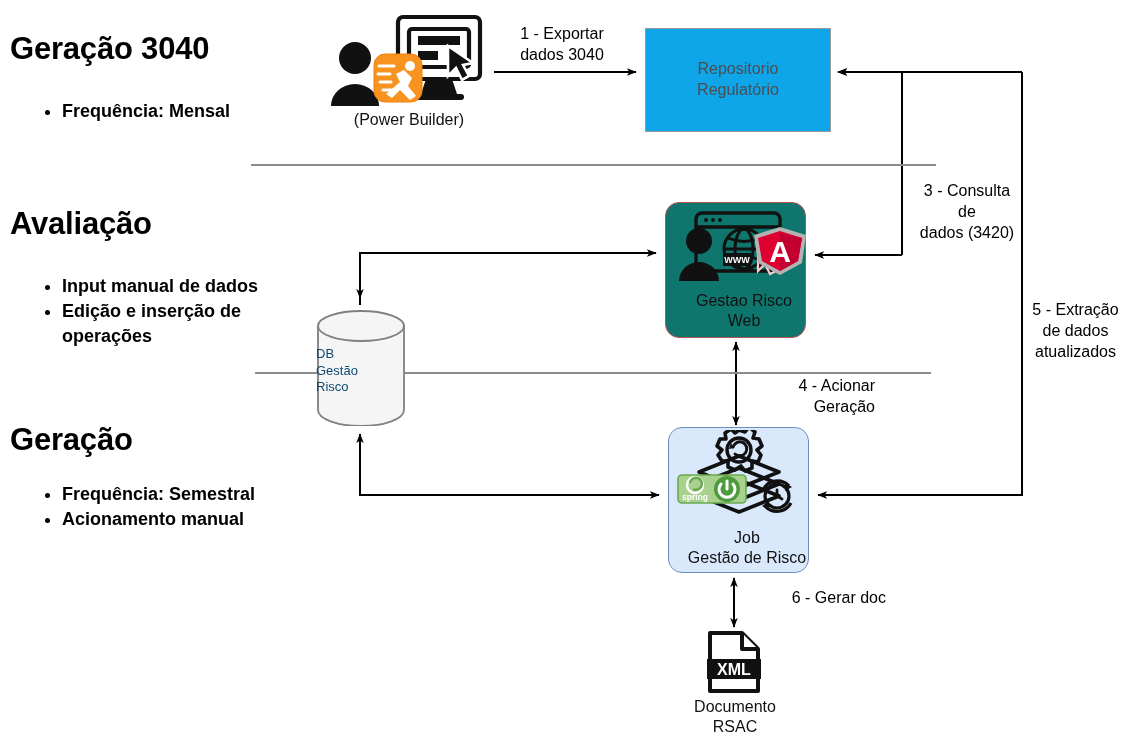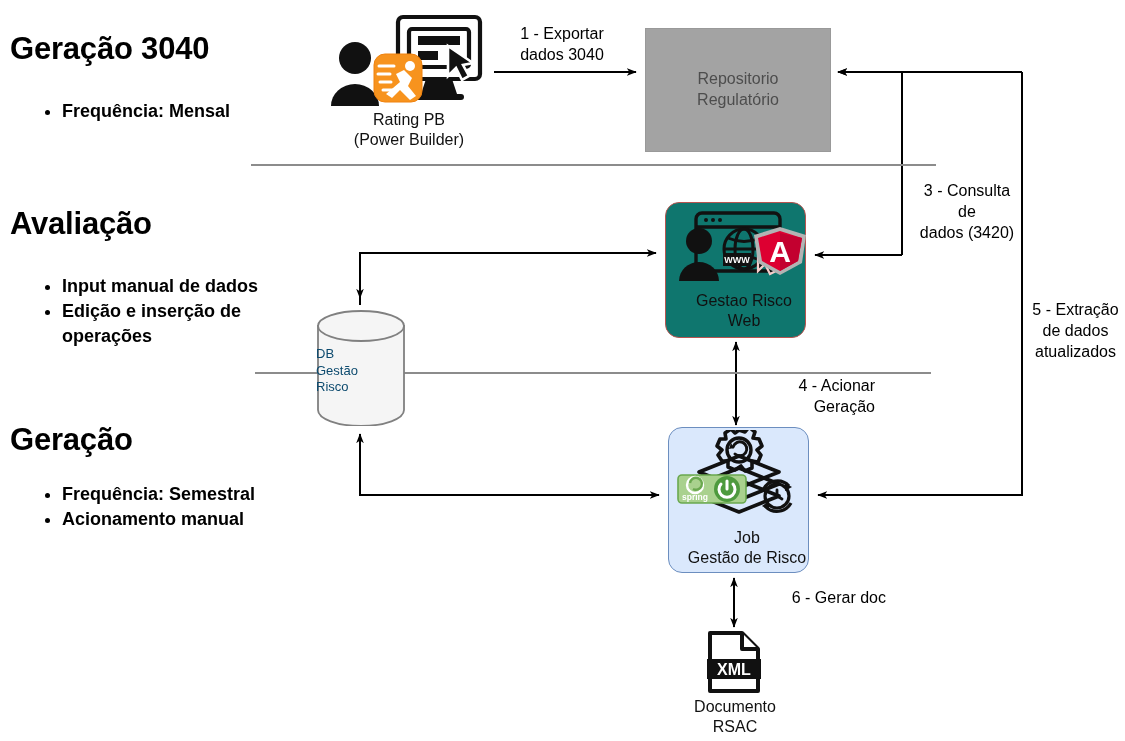--- a/index.html
+++ b/index.html
@@ -11,21 +11,21 @@
   
   .sec-title{position:absolute;font-size:31px;font-weight:bold;letter-spacing:-.2px;
              white-space:nowrap;line-height:1;}
   .bullets{position:absolute;font-size:18px;font-weight:bold;line-height:1.35;}
   .bullets ul{margin:0;padding-left:22px;list-style:disc;}
   .bullets li{margin:0 0 1px 0;}
 
   
   .node{position:absolute;box-sizing:border-box;}
 
-  .repo{left:645px;top:28px;width:186px;height:124px;background:#a3a3a3;
+  .repo{left:645px;top:28px;width:186px;height:104px;background:#0ea5e9;
         border:1.5px solid #999999;display:flex;align-items:center;justify-content:center;}
   .repo .lbl{font-size:16px;color:#4d4d4d;text-align:center;line-height:1.3;}
 
   .pinkbox{left:665px;top:202px;width:141px;height:136px;background:#0f766e;
            border:1.5px solid #b85450;border-radius:14px;}
   .bluebox{left:668px;top:427px;width:141px;height:146px;background:#dae8fc;
            border:1.5px solid #6c8ebf;border-radius:14px;}
   .boxcap{position:absolute;left:0;right:0;bottom:6px;text-align:center;
           font-size:16px;line-height:1.25;color:#111;padding-left:17px;}
   .boxart{position:absolute;left:0;right:0;top:4px;height:78px;}
@@ -137,21 +137,20 @@
         <line x1="54" y1="70" x2="65" y2="70"></line>
         <line x1="57" y1="78" x2="68" y2="78"></line>
       </g>
       <g fill="#fff">
         <circle cx="84" cy="54" r="5"></circle>
         <path d="M60,82 L74,70 L70,62 L78,58 L86,66 L82,74 L90,84 L84,88 L74,78 L66,86 Z"></path>
       </g>
     </svg>
   </div>
   <div class="iconcap" style="left:316px;top:110px;width:186px;">
-    <div>Rating PB</div>
     <div>(Power Builder)</div>
   </div>
 
   <div class="node repo">
     <div class="lbl">
       <div>Repositorio</div>
       <div>Regulatório</div>
     </div>
   </div>
 

